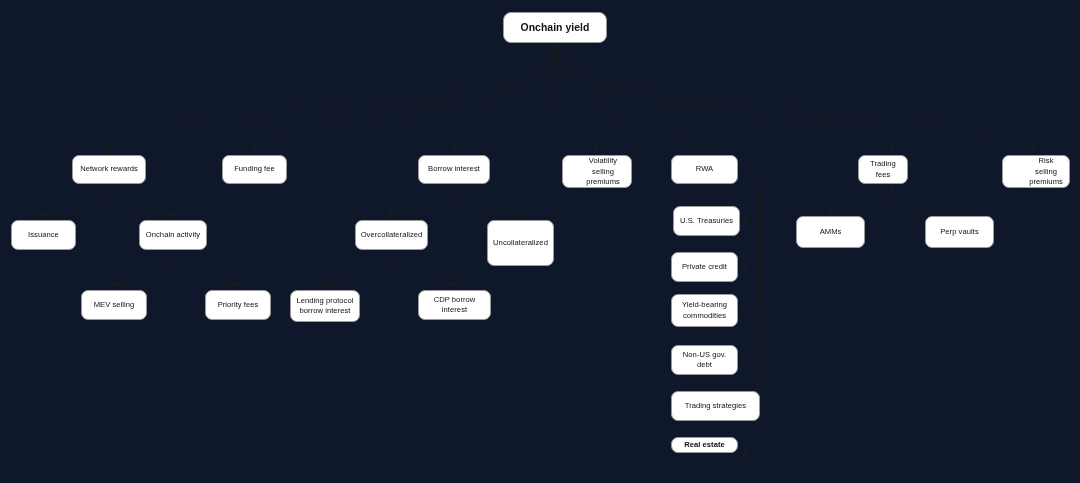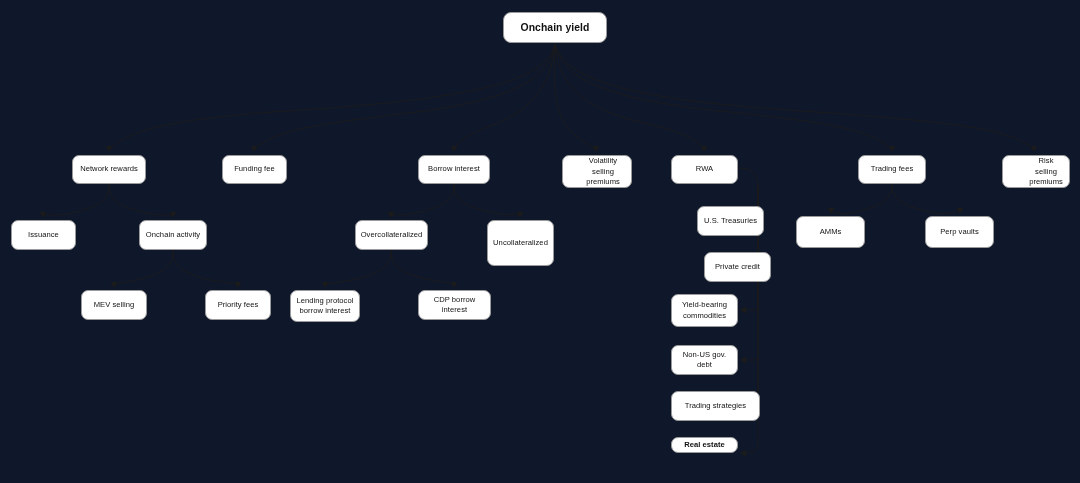--- a/index.html
+++ b/index.html
@@ -120,21 +120,21 @@
       <div class="node" style="left: 418px; top: 155px; width: 72px; height: 29px; border-color: rgb(154, 154, 154); color: rgb(17, 17, 17);">
         <span class="label">Borrow interest</span>
       </div>
       <div class="node" style="left: 562px; top: 155px; width: 70px; height: 33px; border-color: rgb(154, 154, 154); color: rgb(17, 17, 17); padding-left: 16px;">
         <span class="label">Volatility selling
 premiums</span>
       </div>
       <div class="node" style="left: 671px; top: 155px; width: 67px; height: 29px; border-color: rgb(154, 154, 154); color: rgb(17, 17, 17);">
         <span class="label">RWA</span>
       </div>
-      <div class="node" style="left: 858px; top: 155px; width: 68px; height: 29px; border-color: rgb(154, 154, 154); color: rgb(17, 17, 17);">
+      <div class="node" style="left: 858px; top: 155px; width: 50px; height: 29px; border-color: rgb(154, 154, 154); color: rgb(17, 17, 17);">
         <span class="label">Trading fees</span>
       </div>
       <div class="node" style="left: 1002px; top: 155px; width: 68px; height: 33px; border-color: rgb(154, 154, 154); color: rgb(17, 17, 17); padding-left: 24px;">
         <span class="label">Risk selling
 premiums</span>
       </div>
       <div class="node" style="left: 11px; top: 220px; width: 65px; height: 30px; border-color: rgb(154, 154, 154); color: rgb(17, 17, 17);">
         <span class="label">Issuance</span>
       </div>
       <div class="node" style="left: 139px; top: 220px; width: 68px; height: 30px; border-color: rgb(154, 154, 154); color: rgb(17, 17, 17);">
@@ -158,24 +158,24 @@
       <div class="node" style="left: 205px; top: 290px; width: 66px; height: 30px; border-color: rgb(154, 154, 154); color: rgb(17, 17, 17);">
         <span class="label">Priority fees</span>
       </div>
       <div class="node" style="left: 290px; top: 290px; width: 70px; height: 32px; border-color: rgb(154, 154, 154); color: rgb(17, 17, 17);">
         <span class="label">Lending protocol
 borrow interest</span>
       </div>
       <div class="node" style="left: 418px; top: 290px; width: 73px; height: 30px; border-color: rgb(154, 154, 154); color: rgb(17, 17, 17);">
         <span class="label">CDP borrow interest</span>
       </div>
-      <div class="node" style="left: 697px; top: 206px; width: 67px; height: 30px; border-color: rgb(154, 154, 154); color: rgb(17, 17, 17);">
+      <div class="node" style="left: 673px; top: 206px; width: 67px; height: 30px; border-color: rgb(154, 154, 154); color: rgb(17, 17, 17);">
         <span class="label">U.S. Treasuries</span>
       </div>
-      <div class="node" style="left: 704px; top: 252px; width: 67px; height: 30px; border-color: rgb(154, 154, 154); color: rgb(17, 17, 17);">
+      <div class="node" style="left: 671px; top: 252px; width: 67px; height: 30px; border-color: rgb(154, 154, 154); color: rgb(17, 17, 17);">
         <span class="label">Private credit</span>
       </div>
       <div class="node" style="left: 671px; top: 294px; width: 67px; height: 33px; border-color: rgb(154, 154, 154); color: rgb(17, 17, 17);">
         <span class="label">Yield-bearing
 commodities</span>
       </div>
       <div class="node" style="left: 671px; top: 345px; width: 67px; height: 30px; border-color: rgb(154, 154, 154); color: rgb(17, 17, 17);">
         <span class="label">Non-US gov. debt</span>
       </div>
       <div class="node" style="left: 671px; top: 391px; width: 89px; height: 30px; border-color: rgb(154, 154, 154); color: rgb(17, 17, 17);">

